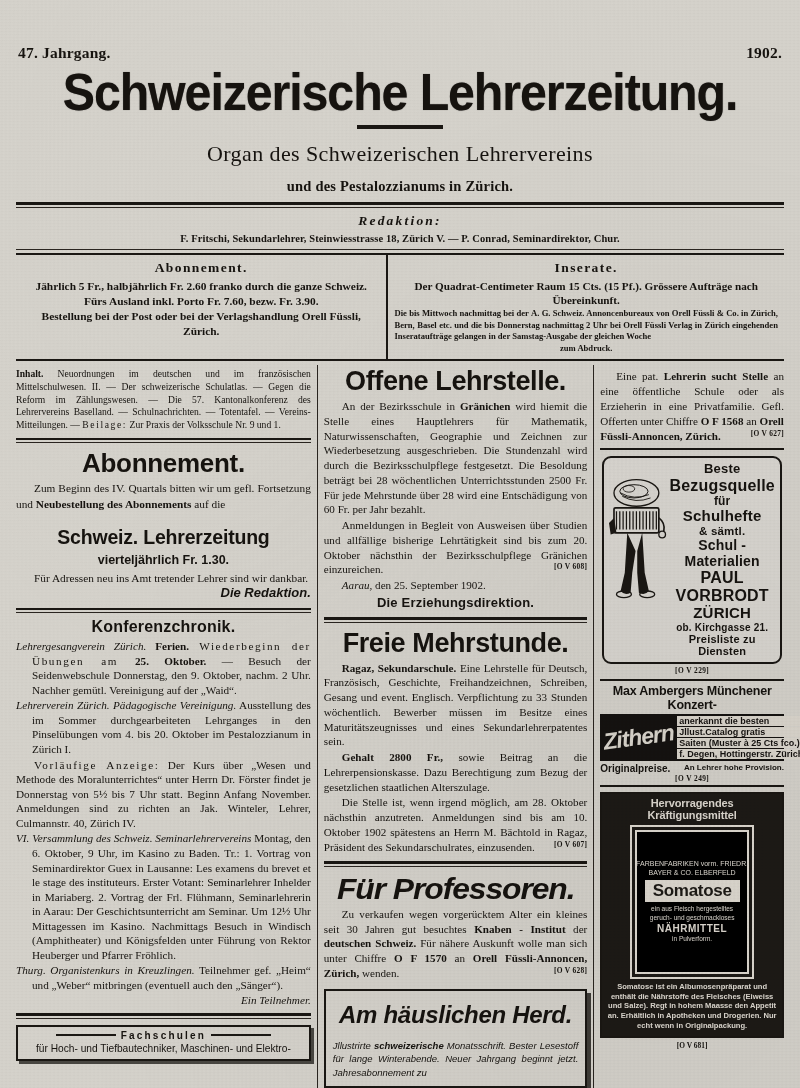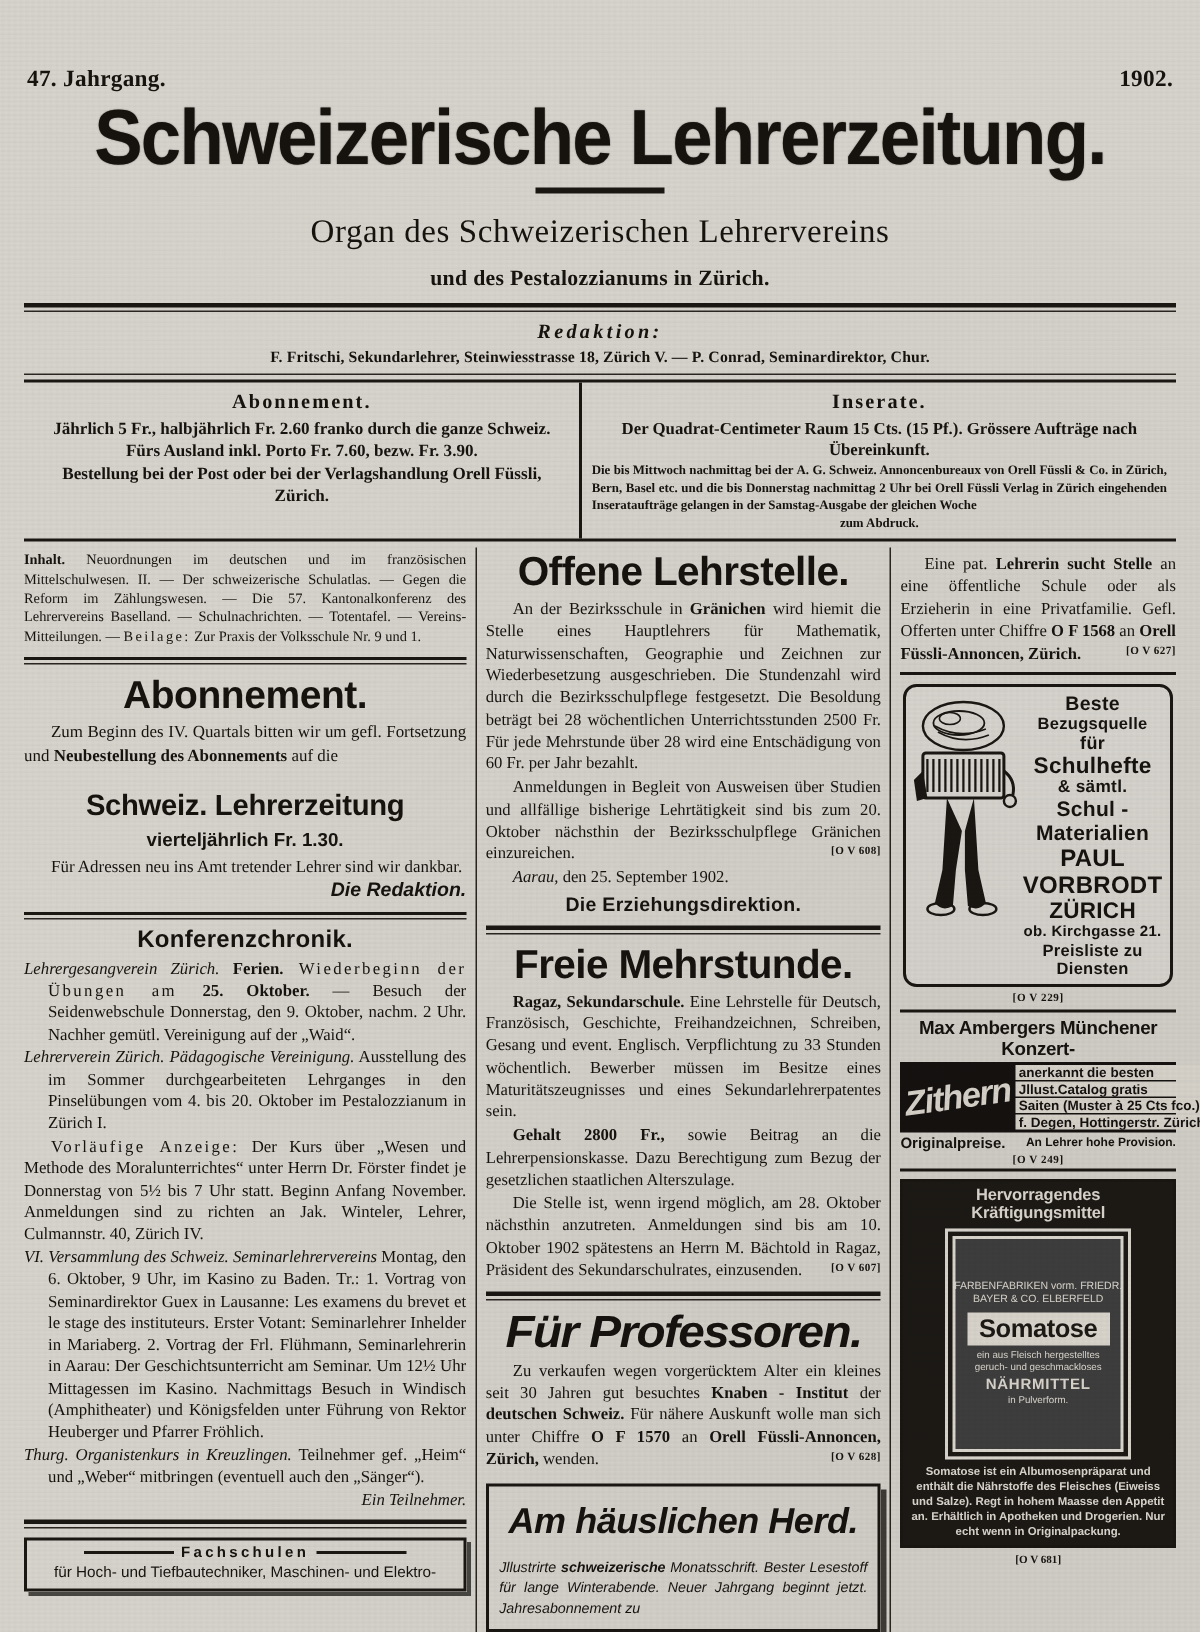--- a/index.html
+++ b/index.html
@@ -133,21 +133,21 @@
   .c3 .ad:first-child{border-top:0;}
   .lehrerin{font-size:11.1px;line-height:1.34;text-align:justify;}
   .lehrerin b{font-weight:bold;}
   .vorbrodt{border:2.5px solid #1a1713;border-radius:9px;margin:6px 2px 2px;
             padding:4px 5px 4px;display:flex;gap:2px;min-height:150px;
             background:rgba(255,255,255,.10);}
   .vb-text{flex:1;text-align:center;font-family:"Liberation Sans",sans-serif;
            font-weight:bold;line-height:1.12;}
   .vb-text div{letter-spacing:.2px;}
   .vb1{font-size:13px;}
-  .vb2{font-size:11px;}
+  .vb2{font-size:16px;}
   .vb3{font-size:12px;}
   .vb4{font-size:15px;}
   .vb5{font-size:11.5px;}
   .vb6{font-size:14px;}
   .vb7{font-size:14px;}
   .vb8{font-size:16px;letter-spacing:-.3px;}
   .vb9{font-size:15px;letter-spacing:1px;}
   .vb10{font-size:10px;}
   .vb11{font-size:11px;}
   .zith{border-top:2.5px solid #1a1713;border-bottom:2.5px solid #1a1713;padding:3px 0 2px;margin-top:4px;}
@@ -160,21 +160,21 @@
   .zith-right div{background:#ded9d0;color:#151210;font-family:"Liberation Sans",sans-serif;
                   font-weight:bold;font-size:9px;padding:0 2px;white-space:nowrap;}
   .zith-bot{font-family:"Liberation Sans",sans-serif;font-weight:bold;font-size:10px;
             display:flex;justify-content:space-between;}
   .zith-bot .prov{font-size:8px;}
   .soma{border:2.5px solid #1a1713;margin-top:5px;background:#1d1a16;color:#e2ddd4;
         padding:3px 4px 5px;}
   .soma-h{text-align:center;font-family:"Liberation Sans",sans-serif;font-size:11px;
           font-weight:bold;letter-spacing:-.1px;}
   .soma-box{margin:4px auto 3px;width:120px;height:150px;border:2px solid #e2ddd4;
-            background:#404040;position:relative;display:flex;flex-direction:column;
+            background:#000000;position:relative;display:flex;flex-direction:column;
             align-items:center;justify-content:center;gap:3px;
             box-shadow:inset 0 0 0 3px #1d1a16, inset 0 0 0 5px #e2ddd4;}
   .soma-brand{font-family:"Liberation Sans",sans-serif;font-size:7px;text-align:center;line-height:1.25;}
   .soma-name{background:#e2ddd4;color:#1d1a16;font-family:"Liberation Sans",sans-serif;
              font-weight:bold;font-size:17px;padding:1px 8px;letter-spacing:-.3px;}
   .soma-nm{font-family:"Liberation Sans",sans-serif;font-size:6.5px;text-align:center;line-height:1.3;}
   .soma-nm b{font-size:10px;letter-spacing:.5px;}
   .soma-txt{font-family:"Liberation Sans",sans-serif;font-weight:bold;font-size:7.6px;
             line-height:1.3;text-align:center;}
   .soma-ref{text-align:center;font-size:7.4px;font-weight:bold;margin-top:3px;color:#16130f;}

